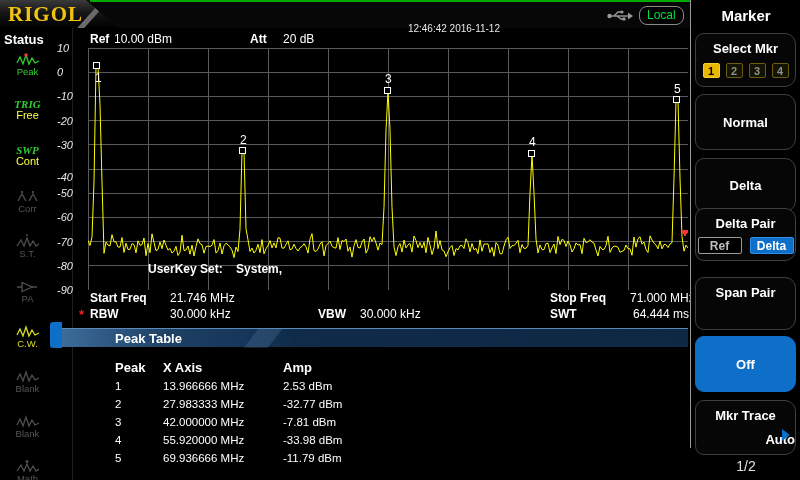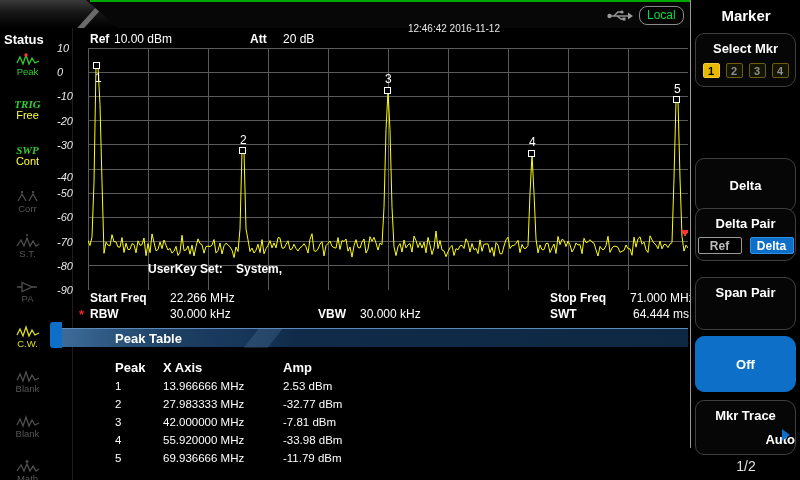--- a/index.html
+++ b/index.html
@@ -78,20 +78,21 @@
 </style>
 </head>
 <body>
 
 <div class="screen">
 
   <div class="header">
     <div class="topline"></div>
     <div class="logo-wrap">
       <div class="logo-stripe"></div>
+      <div class="logo-text">RIGOL</div>
     </div>
     <div class="clock">12:46:42 2016-11-12</div>
     <div class="usb">
       <svg width="28" height="15" viewBox="0 0 28 15">
         <g stroke="#999" stroke-width="1.4" fill="none">
           <line x1="3" y1="8" x2="23" y2="8"></line>
           <path d="M8,8 L12,4 L15,4"></path>
           <path d="M11,8 L15,11 L17,11"></path>
         </g>
         <circle cx="3.5" cy="8" r="2.2" fill="#999"></circle>
@@ -245,21 +246,21 @@
         <div class="mk-num" style="left: 297px; top: 24.1002px;">3</div>
         <div class="mk-sq" style="left: 439.5px; top: 101.932px;"></div>
         <div class="mk-num" style="left: 441px; top: 87.4316px;">4</div>
         <div class="mk-sq" style="left: 584.5px; top: 48.2318px;"></div>
         <div class="mk-num" style="left: 586px; top: 33.7318px;">5</div>
       </div>
   </div>
   <div class="annot">UserKey Set:    System,</div>
 
   <div class="ft-lab" style="left:90px;  top:291px;">Start Freq</div>
-  <div class="ft-val" style="left:170px; top:291px;">22.266 MHz</div>
+  <div class="ft-val" style="left:170px; top:291px;">21.746 MHz</div>
   <div class="ft-lab" style="left:550px; top:291px;">Stop Freq</div>
   <div class="ft-val" style="left:630px; top:291px;">71.000 MHz</div>
 
   <div class="ft-star" style="left:79px;  top:307px;">*</div>
   <div class="ft-lab" style="left:90px;  top:307px;">RBW</div>
   <div class="ft-val" style="left:170px; top:307px;">30.000 kHz</div>
   <div class="ft-lab" style="left:318px; top:307px;">VBW</div>
   <div class="ft-val" style="left:360px; top:307px;">30.000 kHz</div>
   <div class="ft-lab" style="left:550px; top:307px;">SWT</div>
   <div class="ft-val" style="left:633px; top:307px;">64.444 ms</div>
@@ -307,20 +308,23 @@
     <div class="mbtn" style="top:33px; height:54px;">
       <div class="mbtn-label">Select Mkr</div>
       <div class="mkr-boxes" id="mkr-boxes">
           <div class="mkrbox sel">1</div>
           <div class="mkrbox">2</div>
           <div class="mkrbox">3</div>
           <div class="mkrbox">4</div>
         </div>
     </div>
 
+    <div class="mbtn flexc" style="top:94px; height:56px;">
+      <div class="mbtn-label">Normal</div>
+    </div>
 
     <div class="mbtn flexc" style="top:158px; height:54px;">
       <div class="mbtn-label">Delta</div>
     </div>
 
     <div class="mbtn" style="top:208px; height:53px;">
       <div class="mbtn-label">Delta Pair</div>
       <div class="pair" id="delta-pair">
           <div class="pairbox">Ref</div>
           <div class="pairbox sel">Delta</div>

